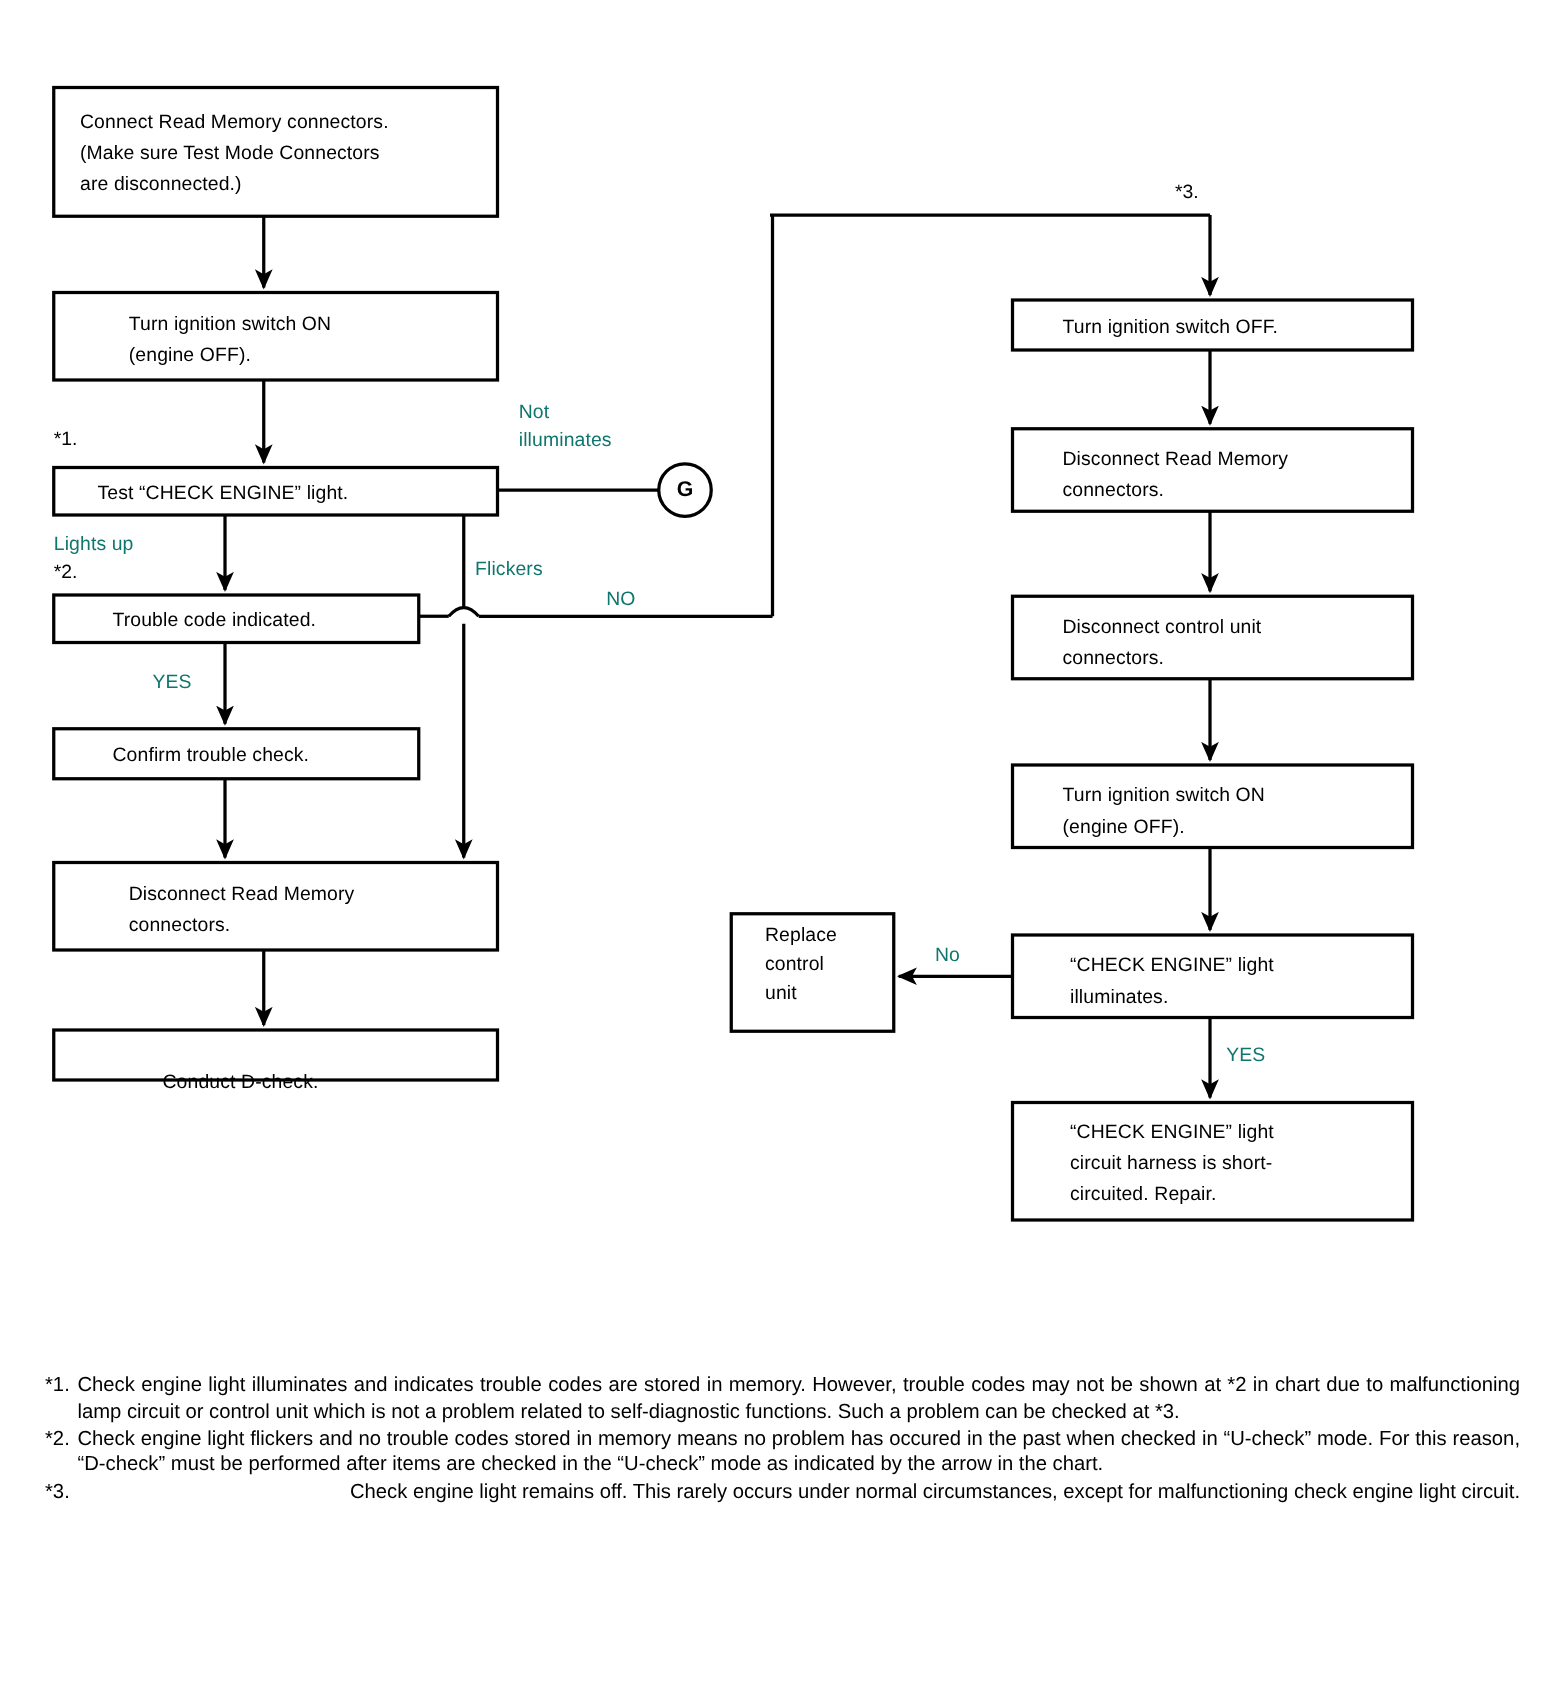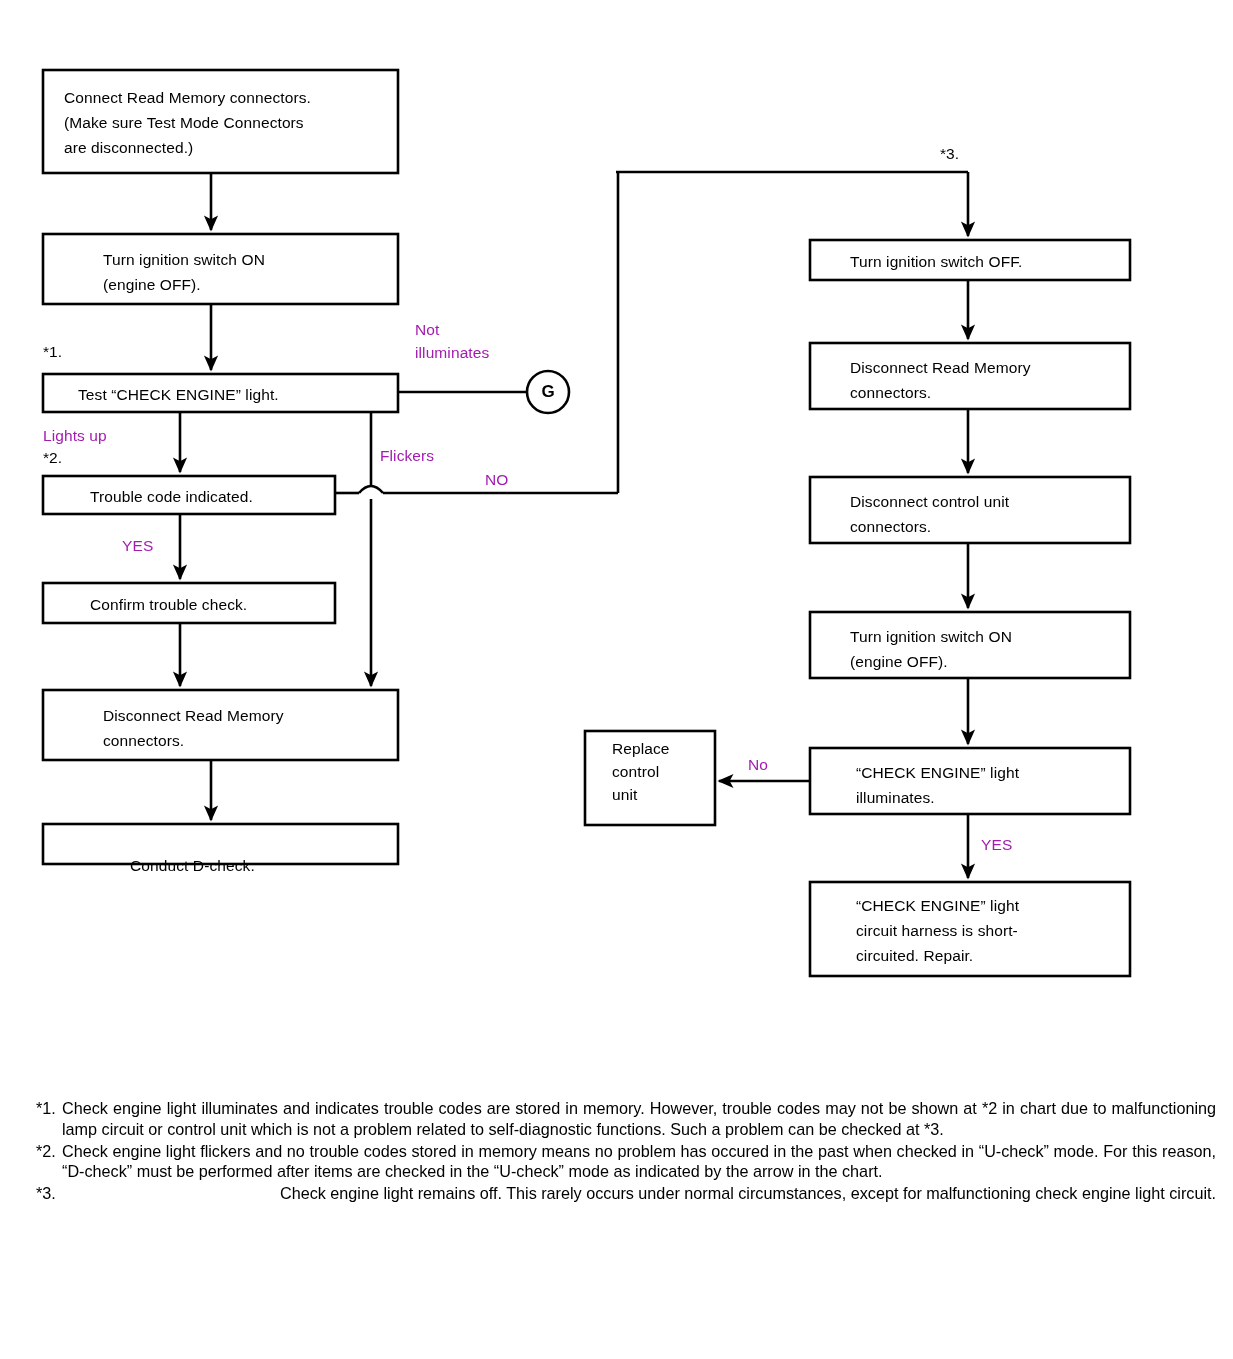--- a/index.html
+++ b/index.html
@@ -18,21 +18,21 @@
     color:#000;
     white-space:pre-line;
     pointer-events:none;
   }
   .node-label.ctr{text-align:center;}
   .edge-label{
     position:absolute;
     font-size:15.5px;
     line-height:1.5;
     letter-spacing:0.1px;
-    color:#a21caf;
+    color:#0f766e;
     white-space:pre-line;
   }
   .ref-label{
     position:absolute;
     font-size:15.5px;
     line-height:1.4;
     color:#000;
     white-space:pre-line;
   }
   .conn-letter{

